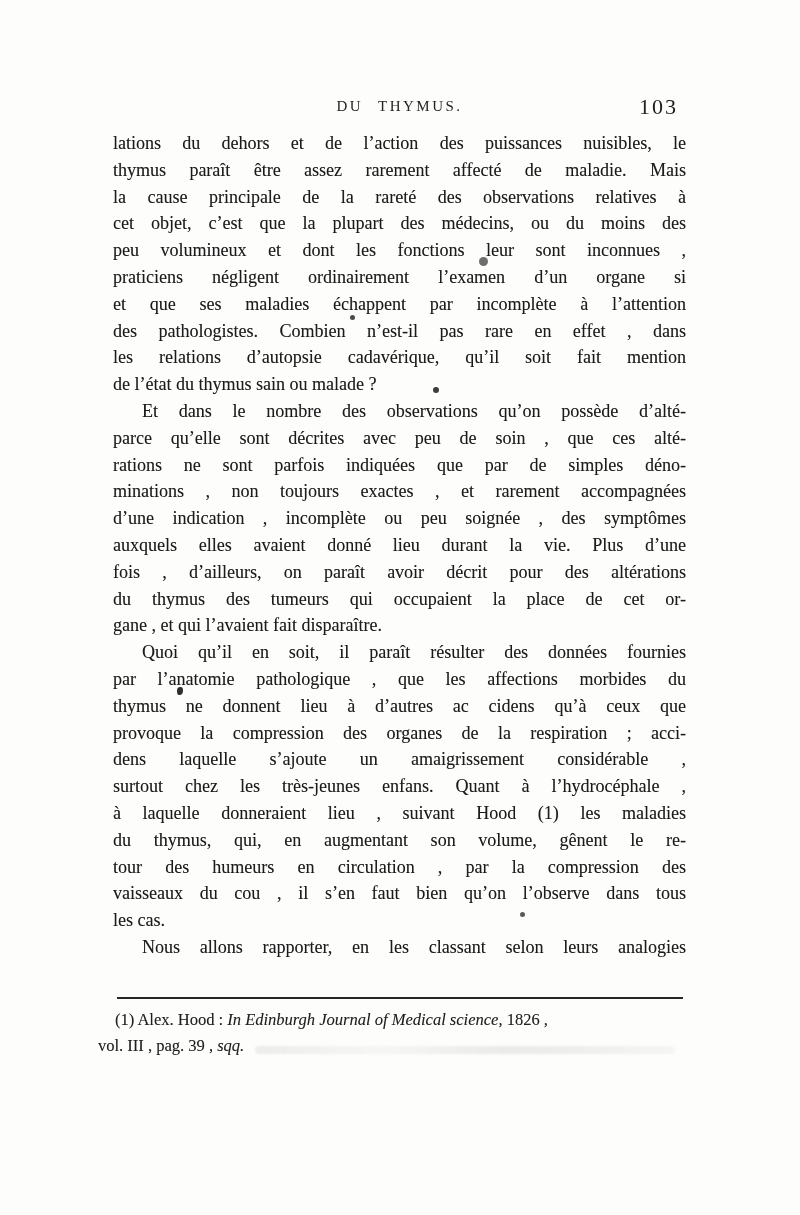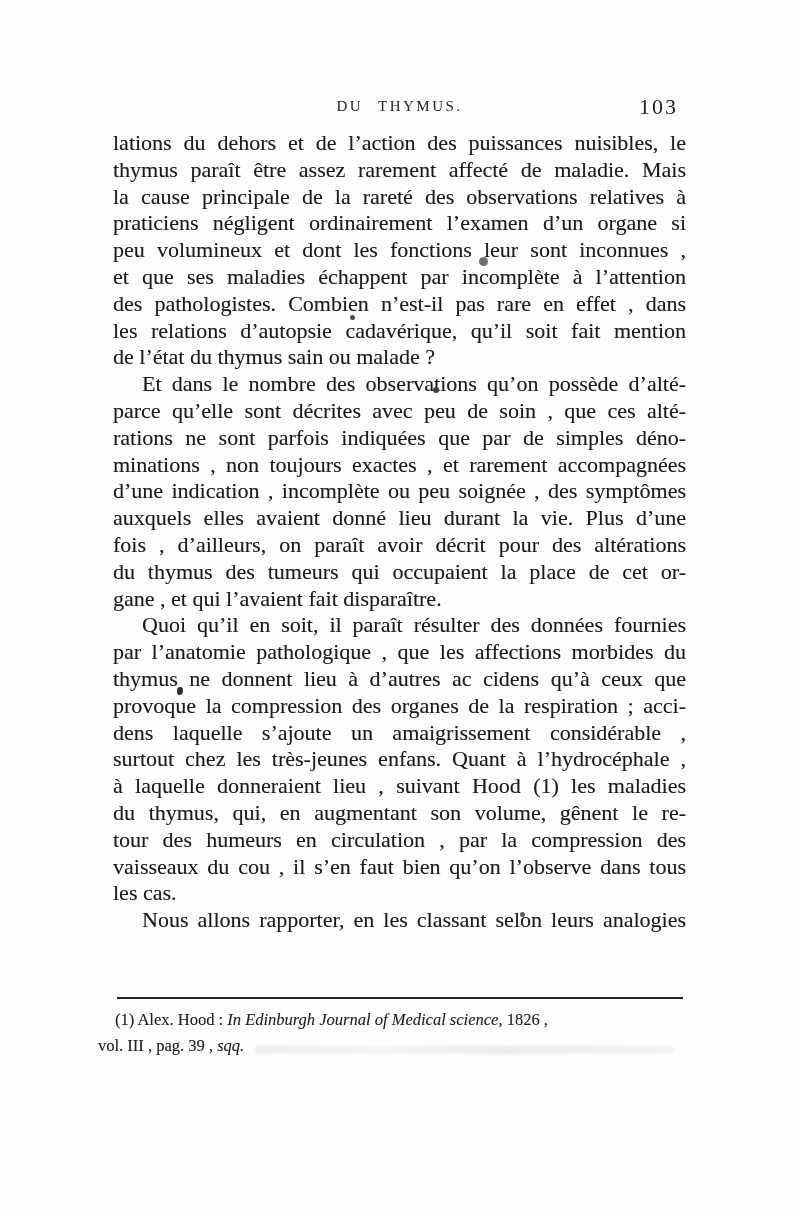--- a/index.html
+++ b/index.html
@@ -43,21 +43,21 @@
     letter-spacing: 2px;
     color: #202020;
   }
   .body-text {
     position: absolute;
     top: 130px;
     left: 113px;
     width: 573px;
   }
   .line {
-    font-size: 22px;
+    font-size: 18px;
     line-height: 26.8px;
     text-align: justify;
     text-align-last: justify;
     color: #1b1b1b;
     text-shadow: 0.2px 0.2px 0.3px rgba(20,20,20,0.35);
     font-family: Liberation Serif, serif;
   }
   .line.last { text-align-last: left; }
   .line.indent { text-indent: 29px; }
   .rule {
@@ -108,22 +108,23 @@
     <div class="running-title">DU THYMUS.</div>
     <div class="page-number">103</div>
   </div>
 
   <div class="body-text">
 
     <div>
       <div class="line">lations du dehors et de l’action des puissances nuisibles, le</div>
       <div class="line">thymus paraît être assez rarement affecté de maladie. Mais</div>
       <div class="line">la cause principale de la rareté des observations relatives à</div>
+      <div class="line">cet objet, c’est que la plupart des médecins, ou du moins des</div>
+      <div class="line">peu volumineux et dont les fonctions leur sont inconnues ,</div>
       <div class="line">praticiens négligent ordinairement l’examen d’un organe si</div>
-      <div class="line">peu volumineux et dont les fonctions leur sont inconnues ,</div>
       <div class="line">et que ses maladies échappent par incomplète à l’attention</div>
       <div class="line">des pathologistes. Combien n’est-il pas rare en effet , dans</div>
       <div class="line">les relations d’autopsie cadavérique, qu’il soit fait mention</div>
       <div class="line last">de l’état du thymus sain ou malade ?</div>
     </div>
 
     <div>
       <div class="line indent">Et dans le nombre des observations qu’on possède d’alté-</div>
       <div class="line">parce qu’elle sont décrites avec peu de soin , que ces alté-</div>
       <div class="line">rations ne sont parfois indiquées que par de simples déno-</div>

